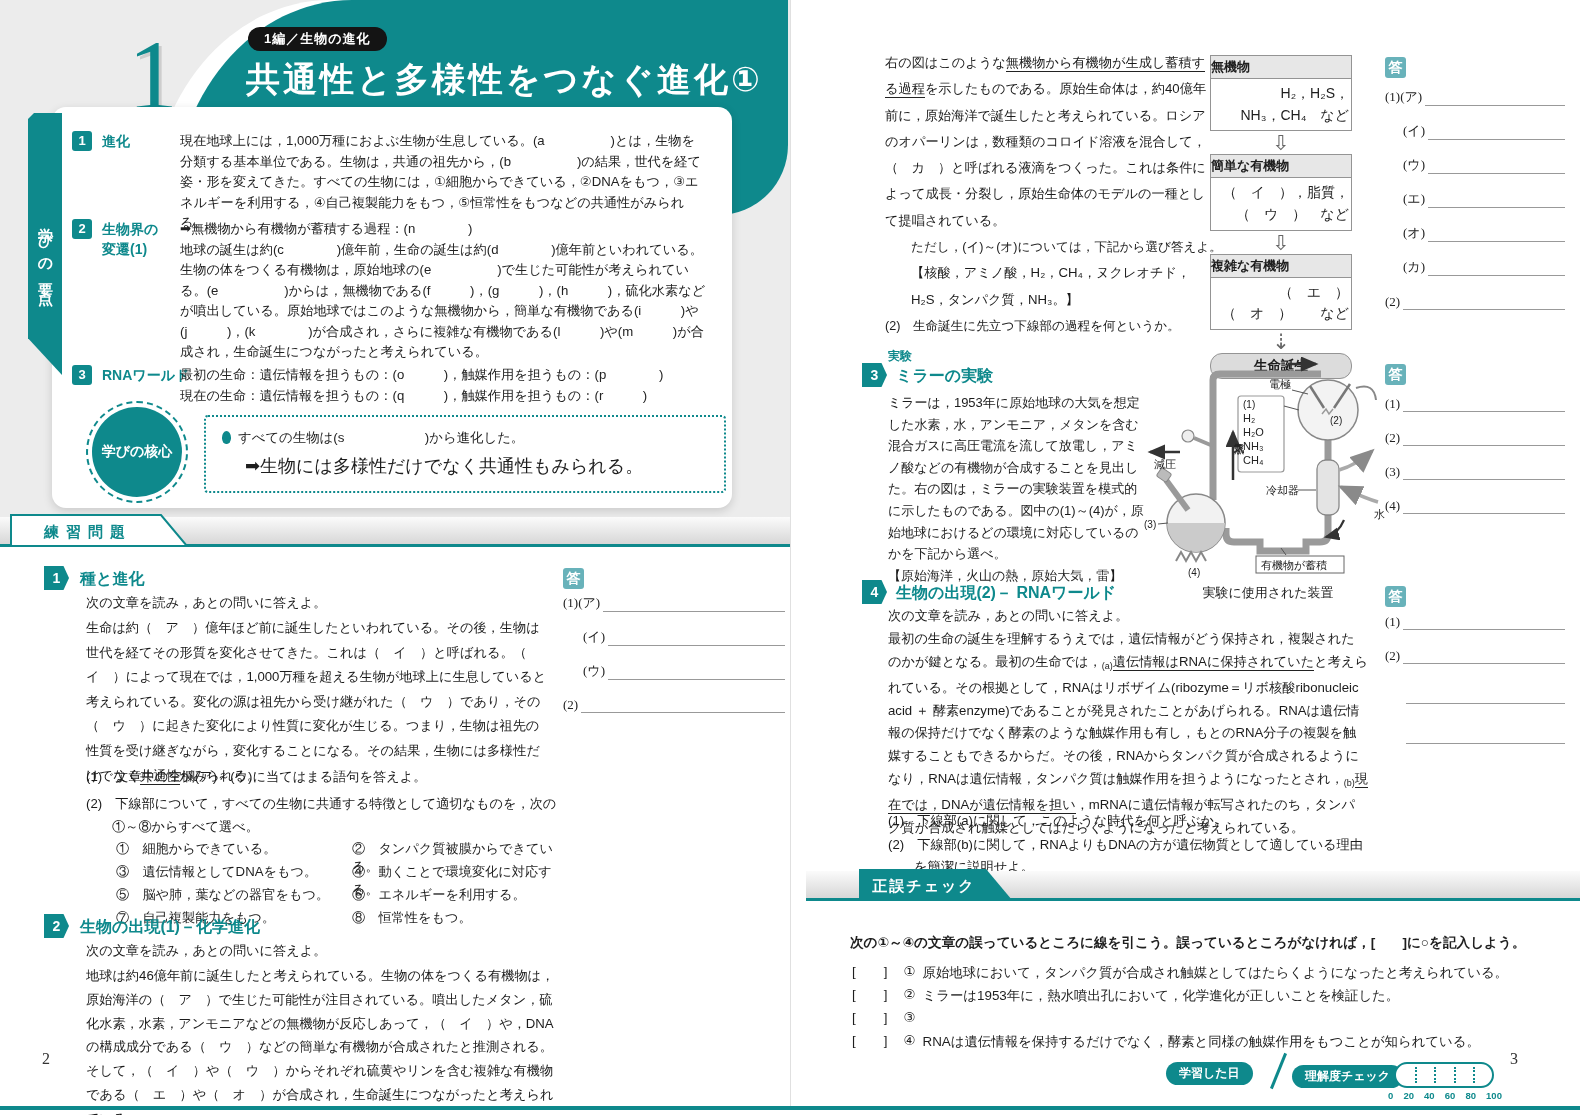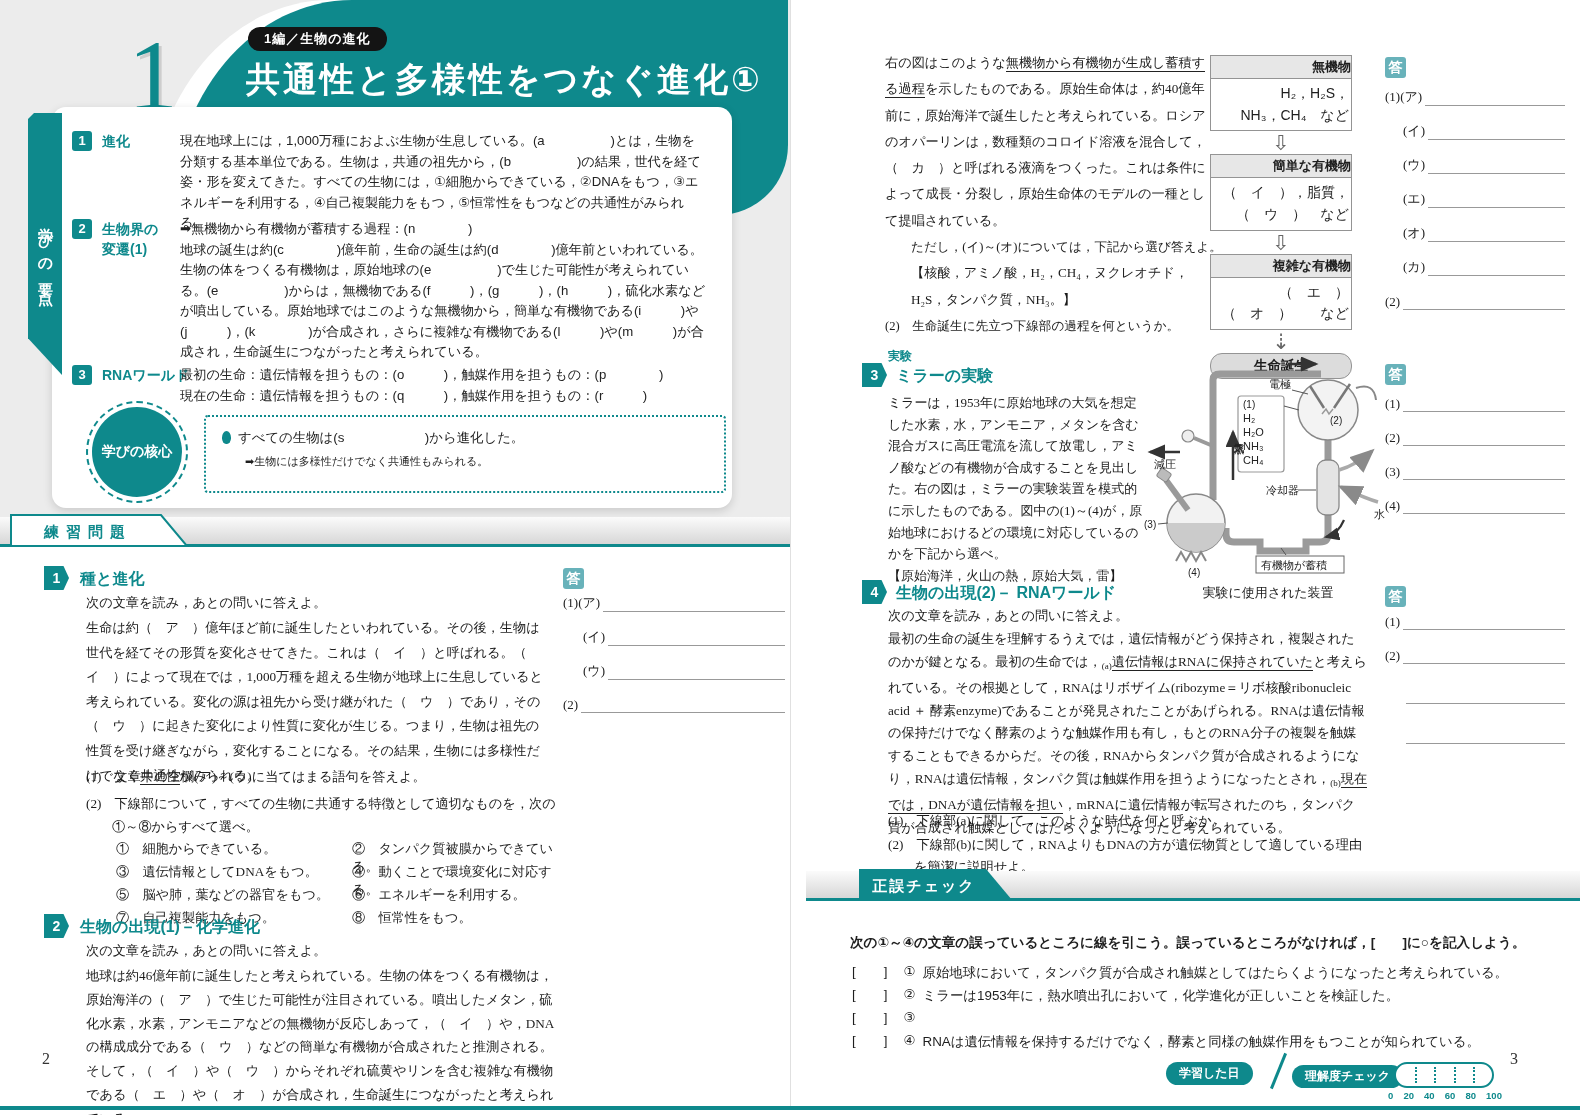--- a/index.html
+++ b/index.html
@@ -1,21 +1,21 @@
 <!DOCTYPE html>
 <html><head>
 <meta charset="utf-8">
 <style>
   :root{ --teal:#0e898c; --teal-badge:#68b2ba; --ink:#1e1e1e; }
   *{margin:0;padding:0;box-sizing:border-box}
   html,body{background:#fff}
   body{width:1580px;height:1115px;position:relative;overflow:hidden;
        font-family:"Liberation Sans","DejaVu Sans",sans-serif;color:var(--ink)}
   .abs{position:absolute}
-  .serif{font-family:Liberation Serif, serif}
+  .serif{font-family:Liberation Sans, sans-serif}
   .sans{font-family:"Liberation Sans","DejaVu Sans",sans-serif}
   .u-line{border-bottom:1.3px solid #222;padding-bottom:1px}
   .sub-mark{font-size:9px;vertical-align:-3px}
 
   
   .lp-gray{left:0;top:0;width:791px;height:547px;background:#ececec}
   .banner-under{left:150px;top:0;width:638px;height:215px;background:#fff;
     border-top-left-radius:180px 215px;border-bottom-right-radius:72px}
   .banner{left:172px;top:0;width:616px;height:215px;background:var(--teal);
     border-top-left-radius:180px 215px;border-bottom-right-radius:70px}
@@ -57,21 +57,21 @@
 
   
   .abadge{width:21px;height:21px;background:var(--teal-badge);color:#fff;font-weight:bold;font-size:14px;
     text-align:center;line-height:21px;border-radius:3px}
   .ansrow{position:absolute;display:flex;align-items:flex-end;height:16px;
     font-family:"Liberation Serif","DejaVu Serif",serif;font-size:13px;color:#222}
   .aline{flex:1;border-bottom:1px solid #999;margin-left:3px;height:14px}
 
   
   .fc-box{border:1px solid #949494;background:#fff;margin:0}
-  .fc-head{background:#e7e7e7;border-bottom:1px solid #949494;text-align:right;
+  .fc-head{background:#e7e7e7;border-bottom:1px solid #949494;text-align:left;
     font-weight:bold;font-size:13px;padding:2px 0}
   .fc-body{font-size:14px;text-align:right;padding:4px 2px;white-space:pre-line;line-height:1.55}
   .fc-arrow{text-align:center;font-size:21px;line-height:23px;color:#666;height:23px}
   .fc-final{border:1px solid #949494;background:#dcdcdc;border-radius:12px;text-align:center;
     font-weight:bold;font-size:13.5px;padding:3px 0}
 
   
   .tf-row{display:flex;font-size:13.4px;white-space:nowrap}
   .tf-bo{margin-right:28px}.tf-bc{margin-right:16px}.tf-n{margin-right:7px}
 
@@ -109,21 +109,21 @@
 
   <div class="abs kp-num" style="left:20px;top:258px">3</div>
   <div class="abs kp-label" style="left:50px;top:260px">RNAワールド</div>
   <div class="abs kp-text" style="left:128px;top:258px;width:540px;white-space:pre-line">最初の生命：遺伝情報を担うもの：(o　　　)，触媒作用を担うもの：(p　　　　)
 現在の生命：遺伝情報を担うもの：(q　　　)，触媒作用を担うもの：(r　　　)</div>
 
   <div class="abs core-ring" style="left:34px;top:294px;width:102px;height:102px"></div>
   <div class="abs core-circle" style="left:40px;top:300px;width:90px;height:90px">学びの核心</div>
   <div class="abs core-box" style="left:152px;top:308px;width:522px;height:78px">
     <div style="margin:12px 0 0 16px;font-size:13.4px"><span class="bulb"></span><span>すべての生物は(s　　　　　　)から進化した。</span></div>
-    <div style="margin:7px 0 0 39px;font-size:11px">➡生物には多様性だけでなく共通性もみられる。</div>
+    <div style="margin:7px 0 0 39px;font-size:18px">➡生物には多様性だけでなく共通性もみられる。</div>
   </div>
 </div>
 <div class="abs side-tab">学びの要点</div>
 
 <div class="abs band" style="left:0;top:517px;width:791px;height:30px"></div>
 <svg class="abs" style="left:10px;top:514px" width="180" height="34">
   <polygon points="1,1 151,1 177,32 1,32" fill="#ffffff" stroke="#0e898c" stroke-width="2"></polygon>
   <text x="78" y="23" text-anchor="middle" fill="#0e898c" font-size="15" font-weight="bold" letter-spacing="7">練習問題</text>
 </svg>
 

